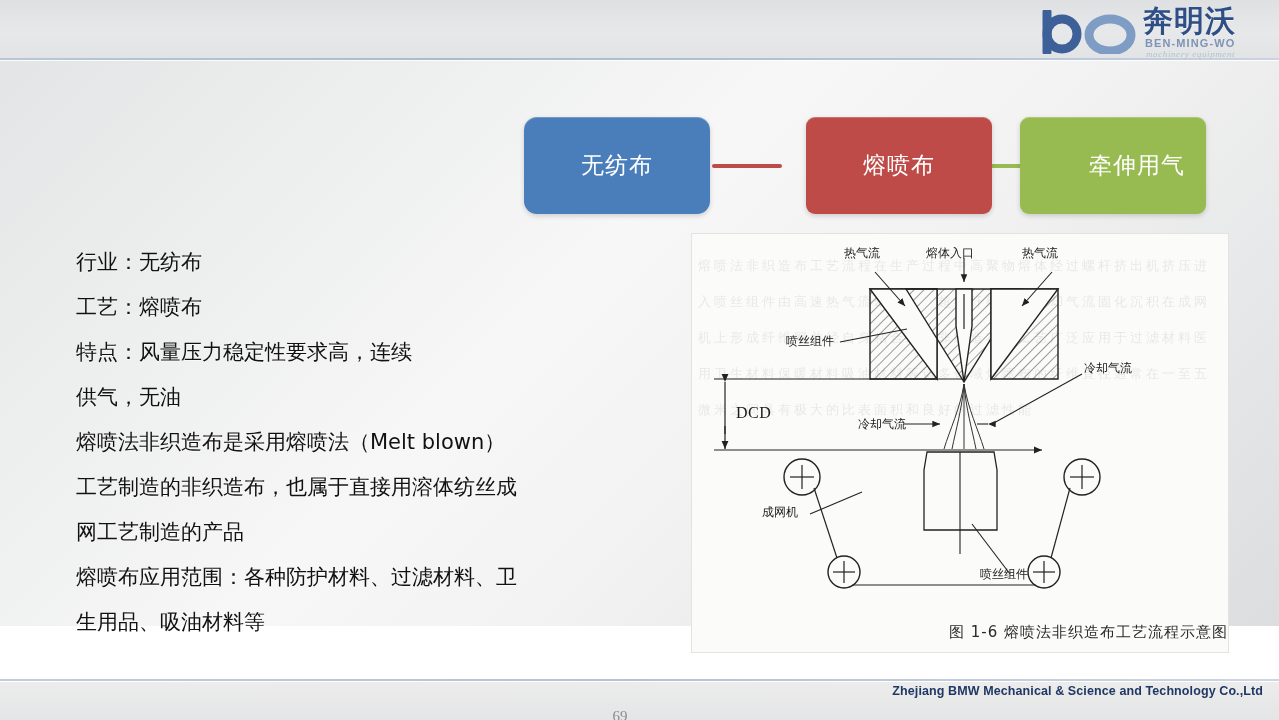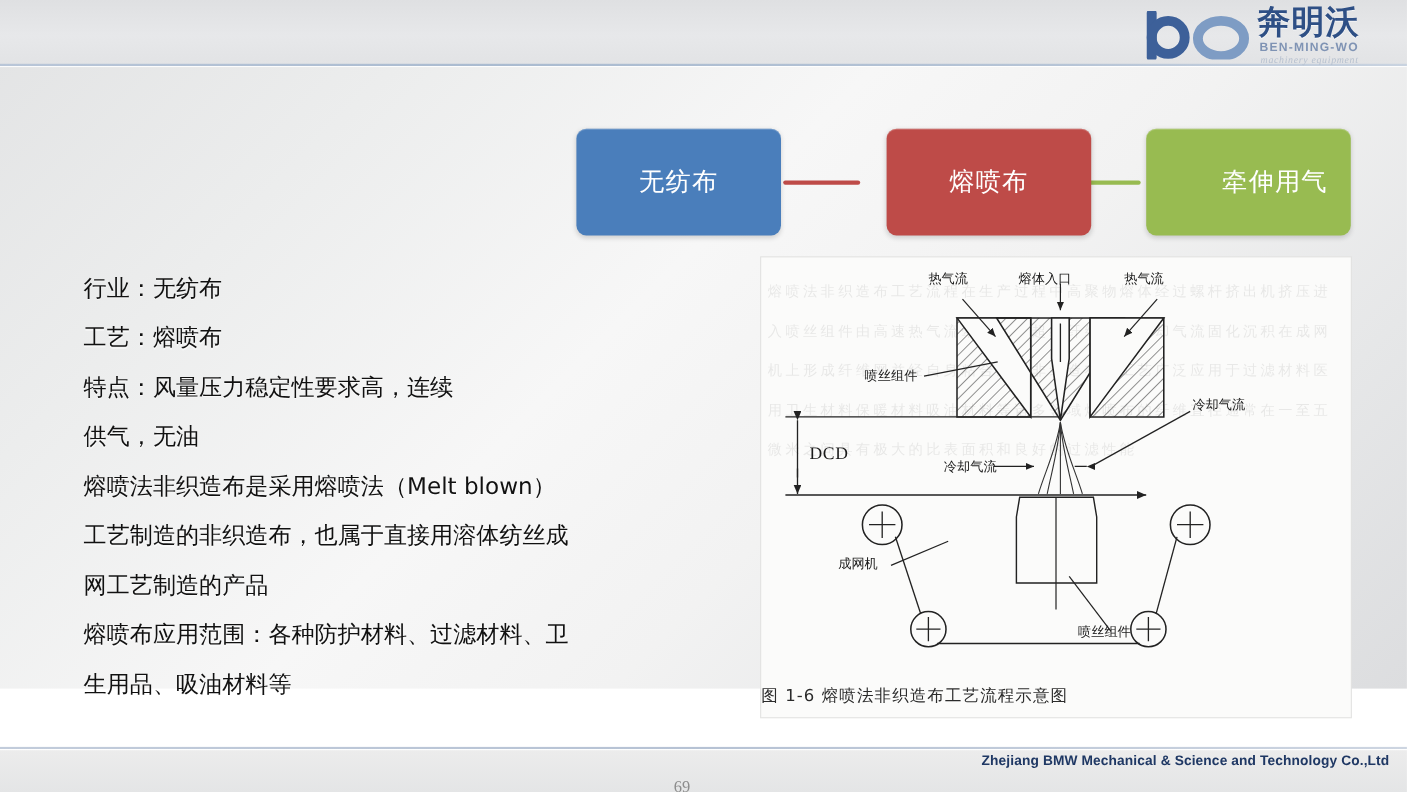--- a/index.html
+++ b/index.html
@@ -63,23 +63,23 @@
   
   .flow { position: absolute; left: 524px; top: 117px; width: 704px; height: 100px; }
   .fbox {
     position: absolute; top: 0; width: 186px; height: 97px;
     border-radius: 9px;
     display: flex; align-items: center; justify-content: center;
     color: #ffffff; font-size: 23px; letter-spacing: 1px;
     font-family: "DejaVu Sans", "Liberation Sans", sans-serif;
     box-shadow: 0 2px 5px rgba(0,0,0,0.16), inset 0 1px 0 rgba(255,255,255,0.22);
   }
-  .fbox.b1 { left: 0px; }
+  .fbox.b1 { left: 0px; border-radius: 13px; }
   .fbox.b2 { left: 259px; margin-left: 23px; }
-  .fbox.b3 { left: 518px; padding-left: 48px; }
+  .fbox.b3 { left: 496px; padding-left: 48px; }
   .conn { position: absolute; top: 47px; height: 4px; border-radius: 2px; }
   .conn.c1 { left: 188px; width: 70px; }
   .conn.c2 { left: 443px; width: 70px; }
 
   
   .body-text {
     position: absolute; left: 76px; top: 240px; width: 600px;
     font-family: "DejaVu Sans", "Liberation Sans", sans-serif;
     font-size: 21px; color: #111111; line-height: 45px;
     text-shadow: 0 1px 0 rgba(255,255,255,0.55);
@@ -95,21 +95,21 @@
   }
   .fig-ghost {
     position: absolute; inset: 0;
     font-family: "DejaVu Sans", sans-serif;
     font-size: 13px; color: rgba(120,120,120,0.14); line-height: 36px;
     padding: 14px 6px; letter-spacing: 3px; pointer-events: none;
     word-break: break-all;
   }
   .fig-svg { position: absolute; left: 0; top: 0; }
   .fig-cap {
-    position: absolute; left: 0; bottom: 10px; width: 536px; text-align: left;
+    position: absolute; left: 0; bottom: 10px; width: 536px; text-align: right;
     font-family: "DejaVu Sans", "Liberation Serif", serif;
     font-size: 15px; color: #2b2b2b; letter-spacing: 1px;
   }
   .fig-lbl {
     position: absolute;
     font-family: "DejaVu Sans", sans-serif;
     font-size: 12px; color: #1a1a1a; white-space: nowrap;
   }
   .fig-lbl.mono { font-family: "Liberation Serif", serif; font-size: 16px; letter-spacing: 0.5px; }
 

